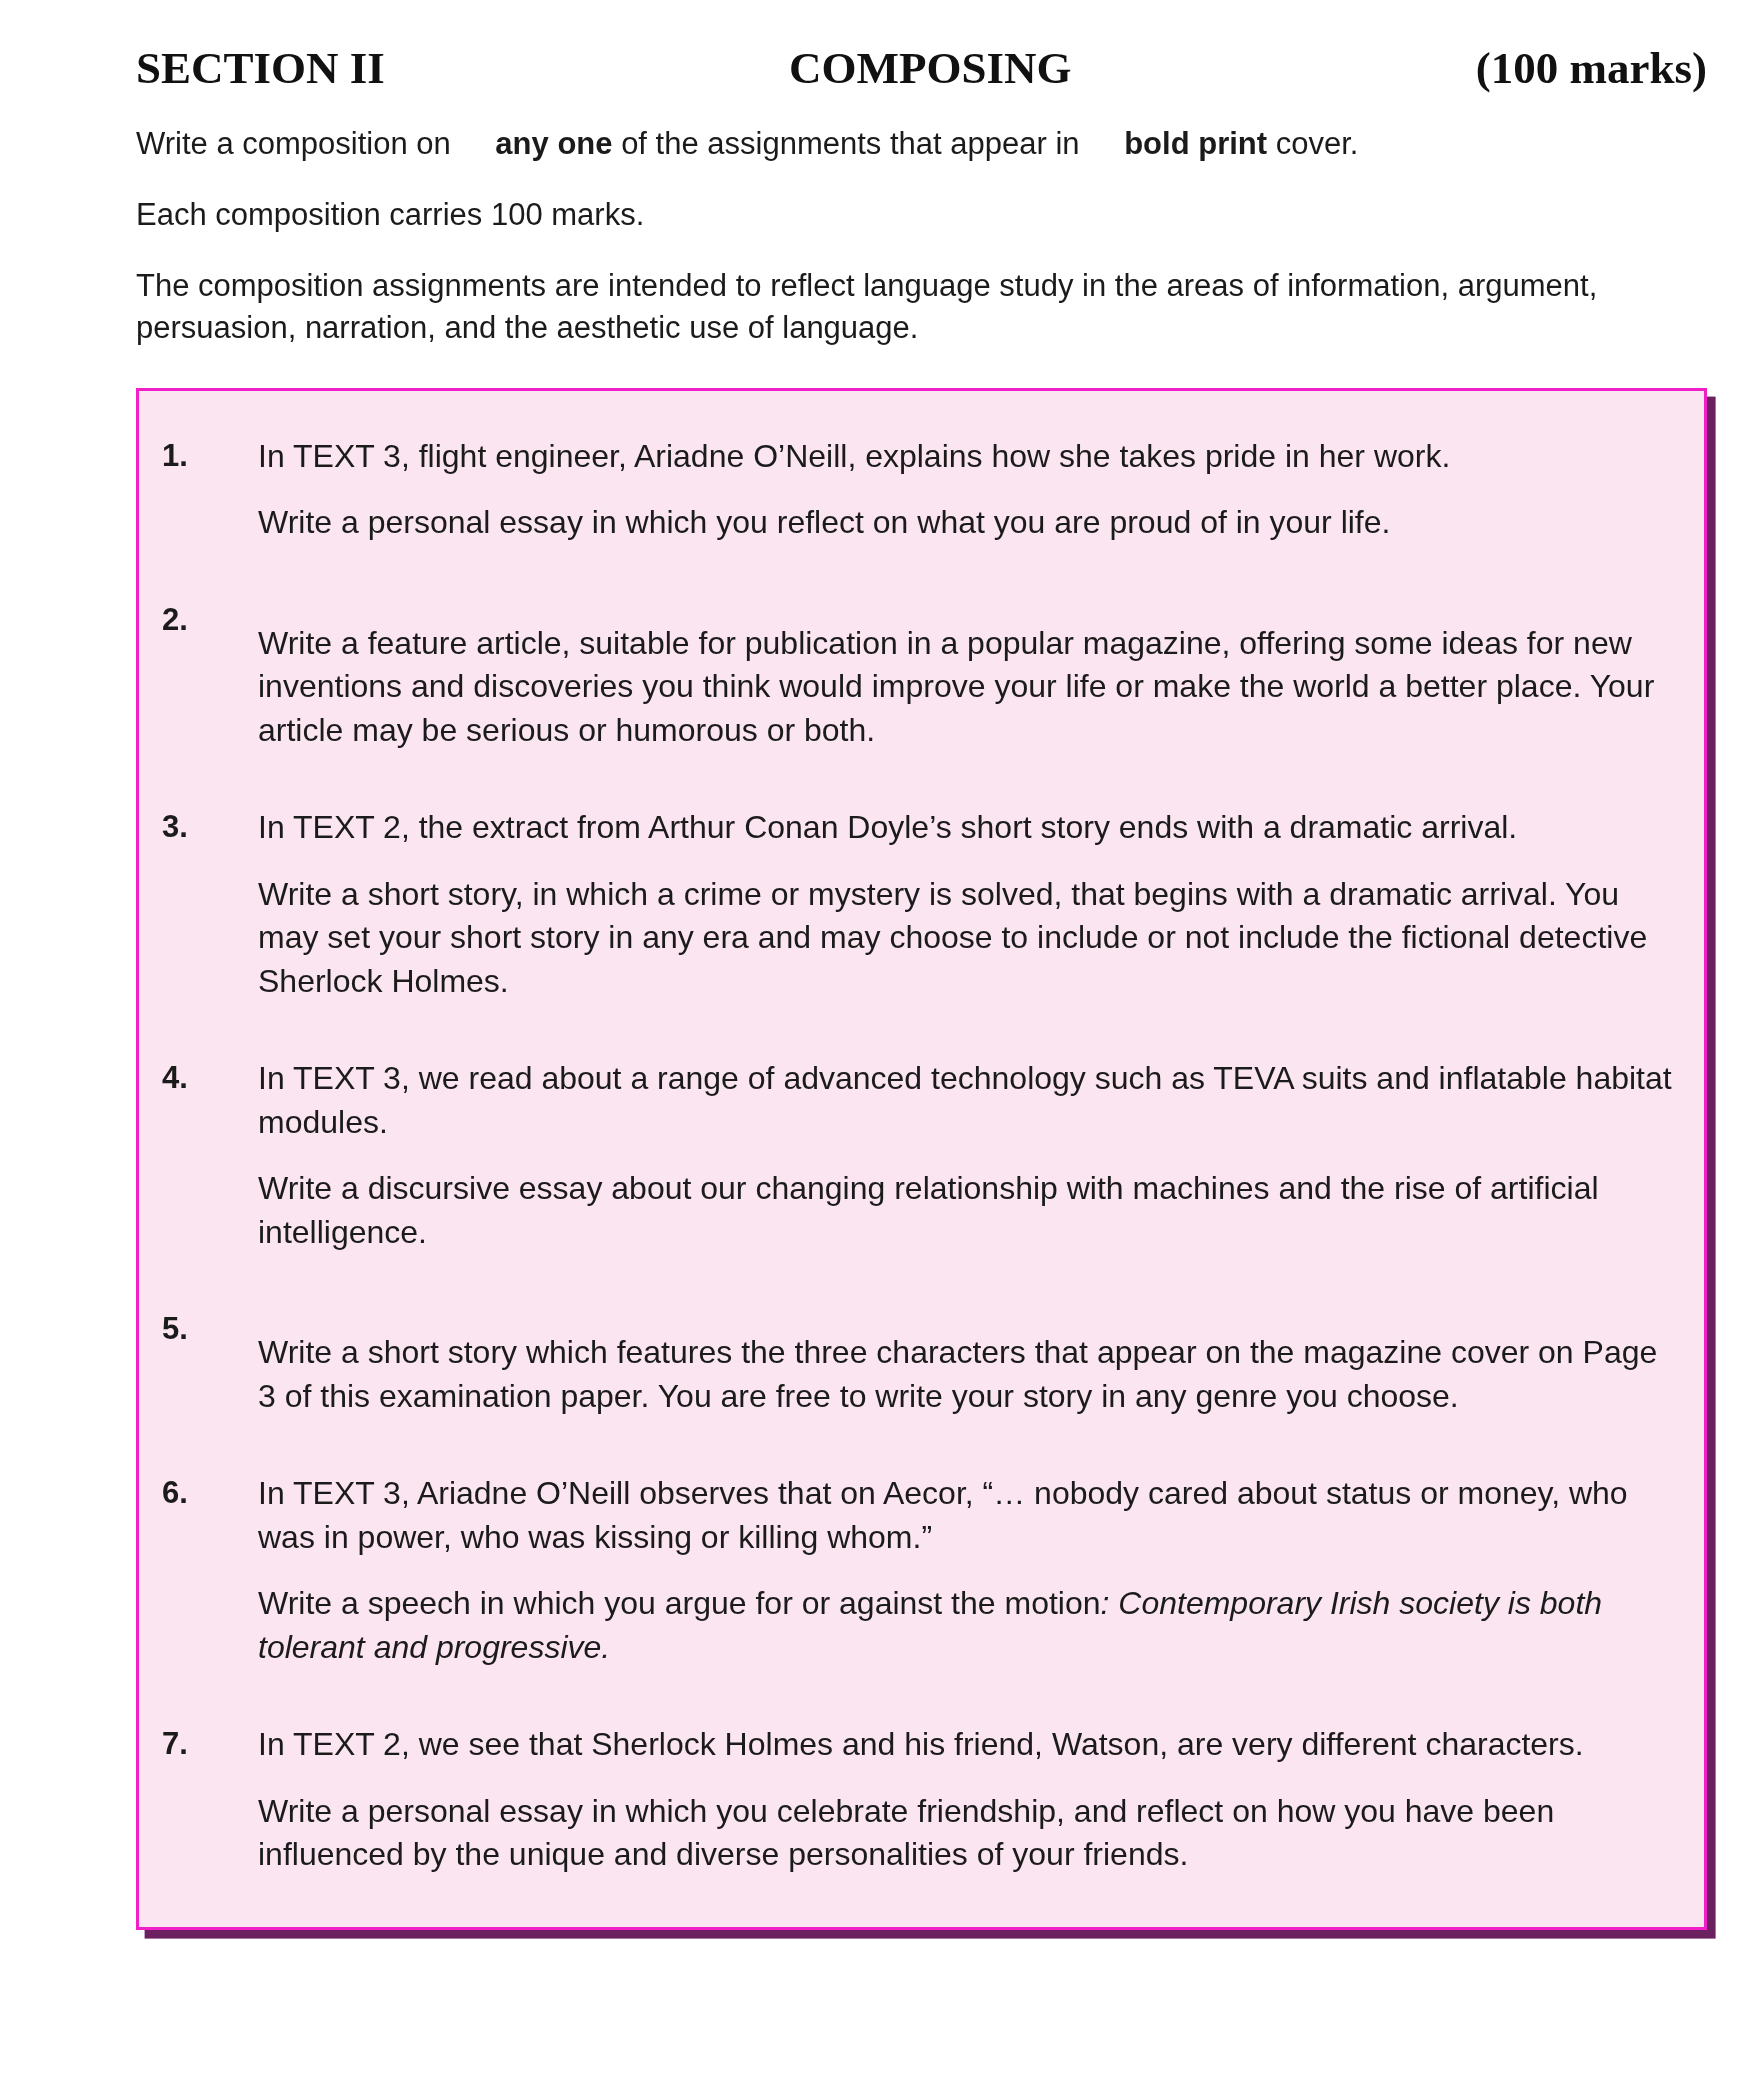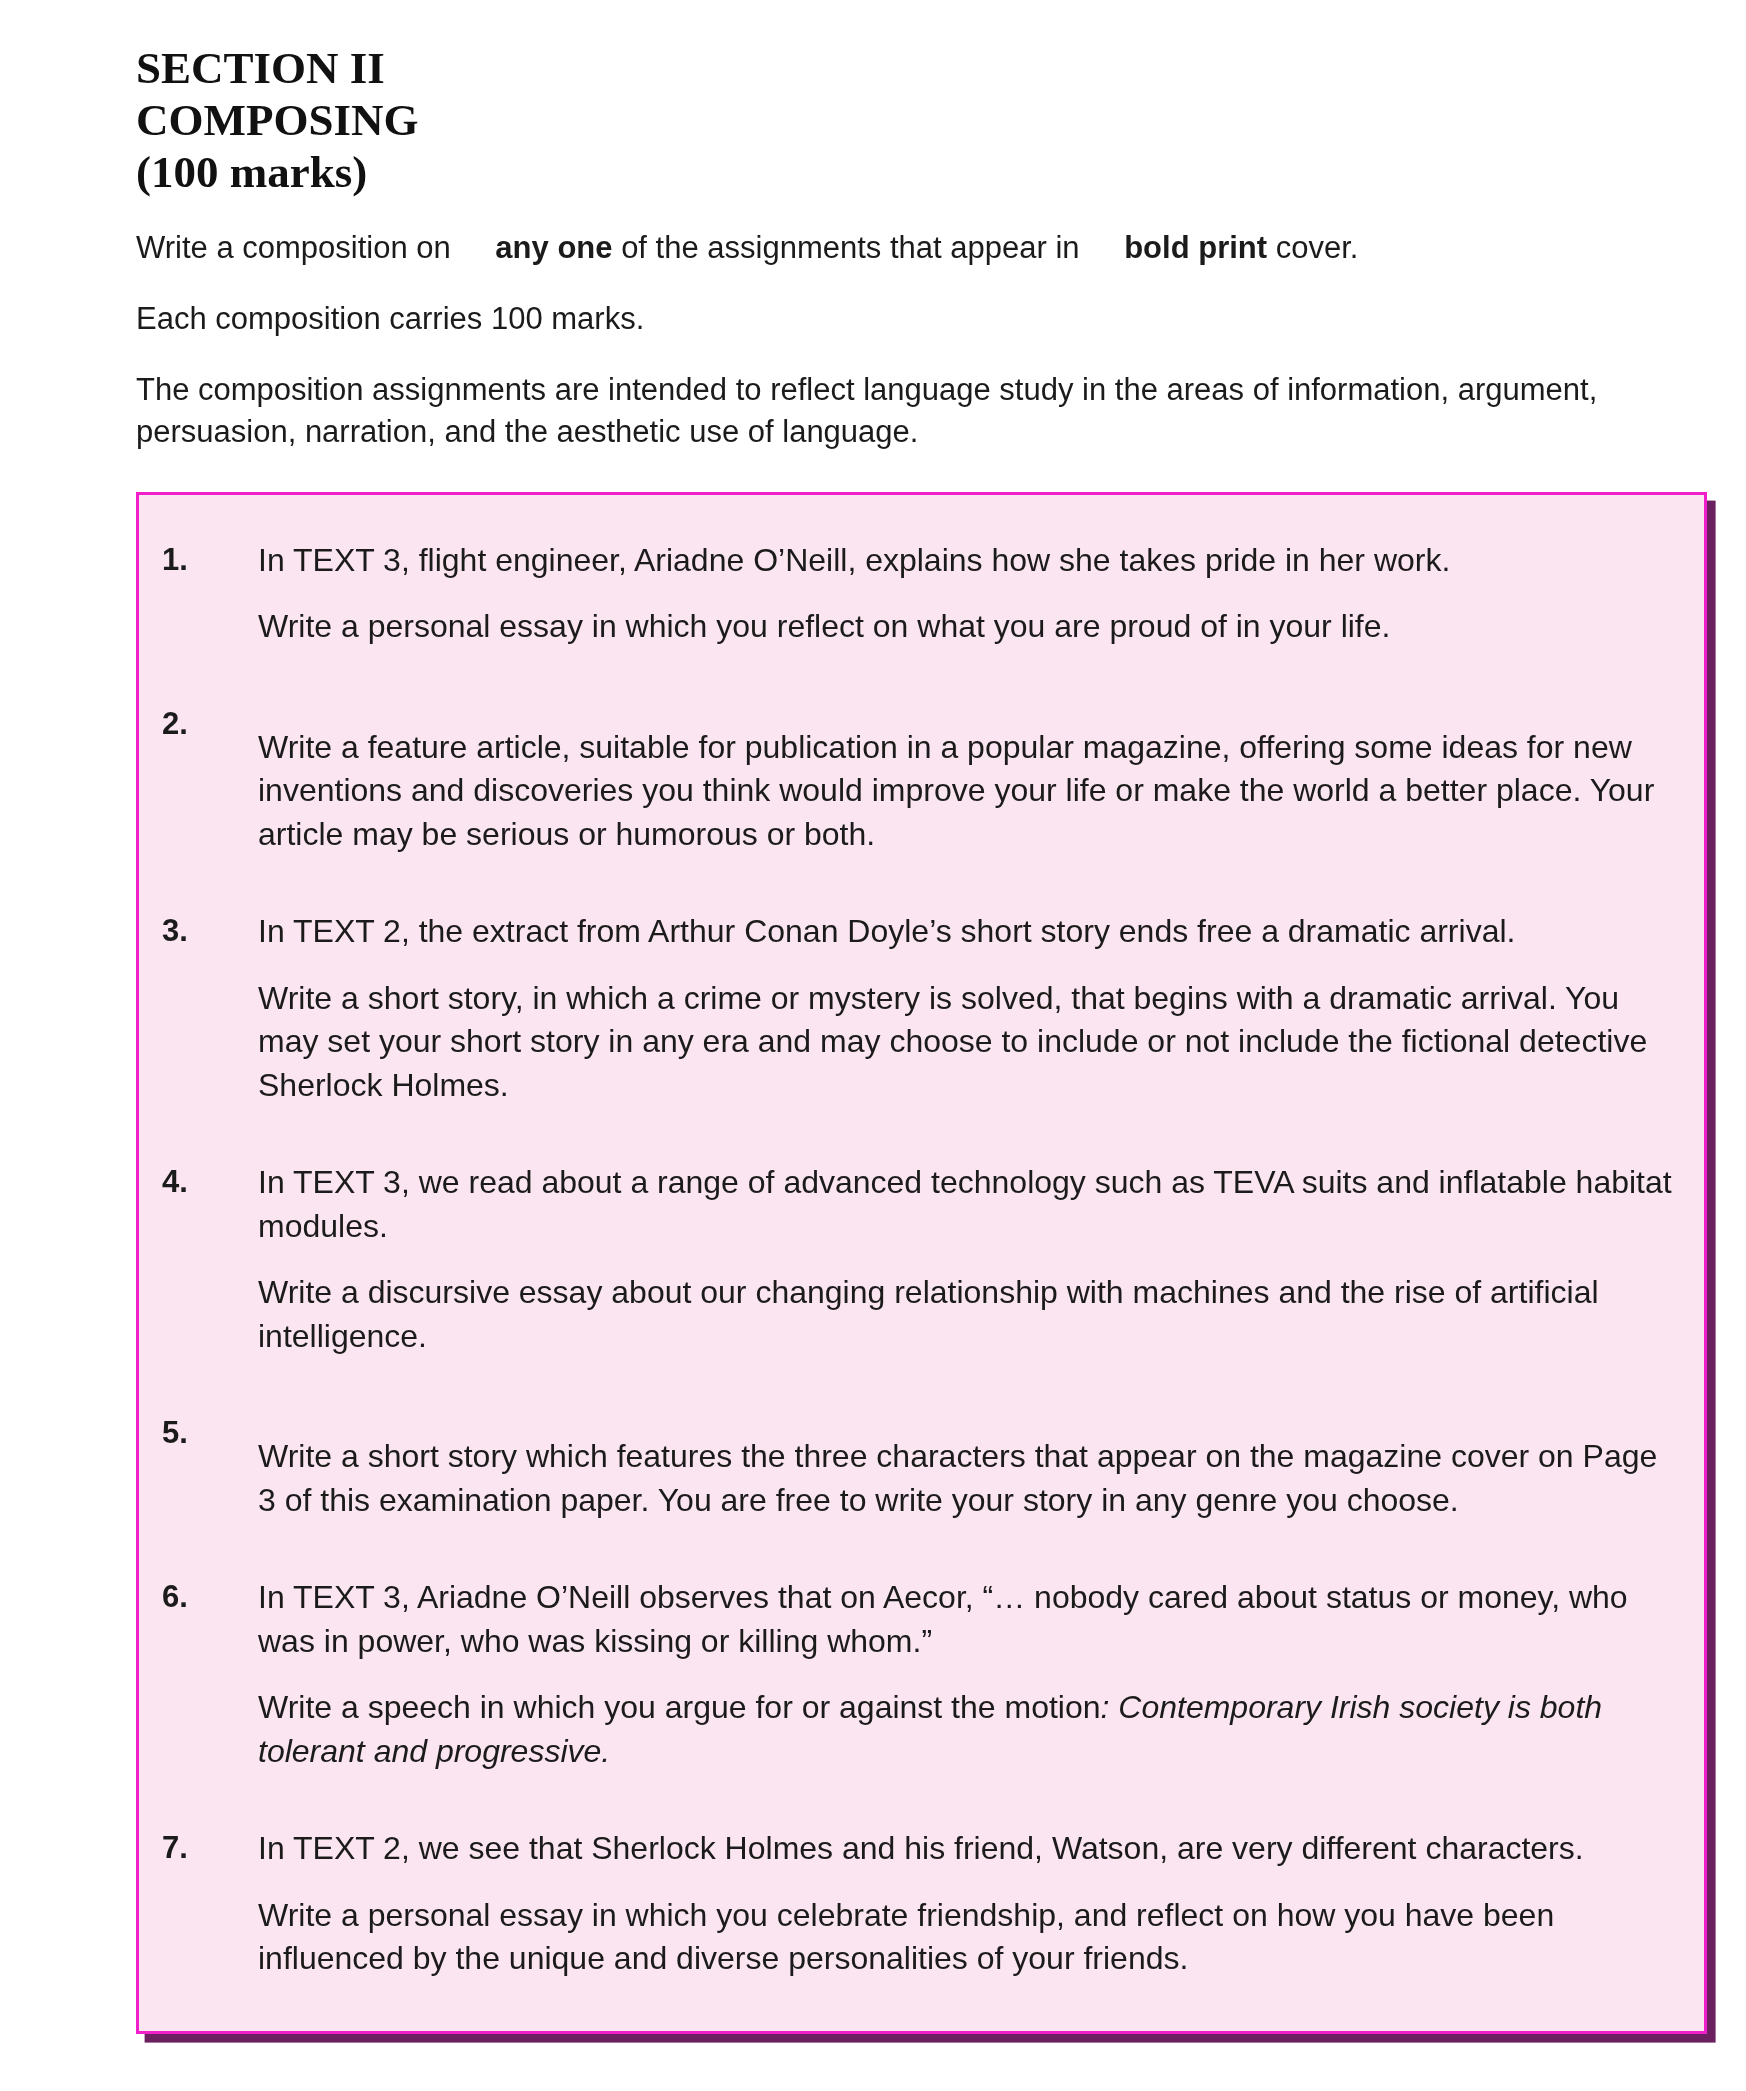--- a/index.html
+++ b/index.html
@@ -14,21 +14,20 @@
     overflow: hidden;
   }
   .header {
     display: flex;
     justify-content: space-between;
     align-items: flex-start;
     font-family: "Liberation Serif", serif;
     font-weight: bold;
     font-size: 45px;
     color: #111;
-    flex-direction: column;
   }
   .intro p {
     font-size: 31px;
     line-height: 1.36;
     margin-top: 29px;
   }
   .intro b { font-weight: bold; margin-left: 36px; }
   .panel {
     margin-top: 38px;
     background: #fbe5f0;
@@ -86,21 +85,21 @@
     <div class="item">
       <div class="num">2.</div>
       <div class="body">
         <p class="task"><span>Write a feature article, suitable for publication in a popular magazine, offering some ideas for new inventions and discoveries you think would improve your life or make the world a better place.  Your article may be serious or humorous or both.</span><span class="ital"></span></p>
       </div>
     </div>
 
     <div class="item">
       <div class="num">3.</div>
       <div class="body">
-        <p class="prompt">In TEXT 2, the extract from Arthur Conan Doyle’s short story ends free a dramatic arrival.</p>
+        <p class="prompt">In TEXT 2, the extract from Arthur Conan Doyle’s short story ends with a dramatic arrival.</p>
         <p class="task"><span>Write a short story, in which a crime or mystery is solved, that begins with a dramatic arrival. You may set your short story in any era and may choose to include or not include the fictional detective Sherlock Holmes.</span><span class="ital"></span></p>
       </div>
     </div>
 
     <div class="item">
       <div class="num">4.</div>
       <div class="body">
         <p class="prompt">In TEXT 3, we read about a range of advanced technology such as TEVA suits and inflatable habitat modules.</p>
         <p class="task"><span>Write a discursive essay about our changing relationship with machines and the rise of artificial intelligence.</span><span class="ital"></span></p>
       </div>

